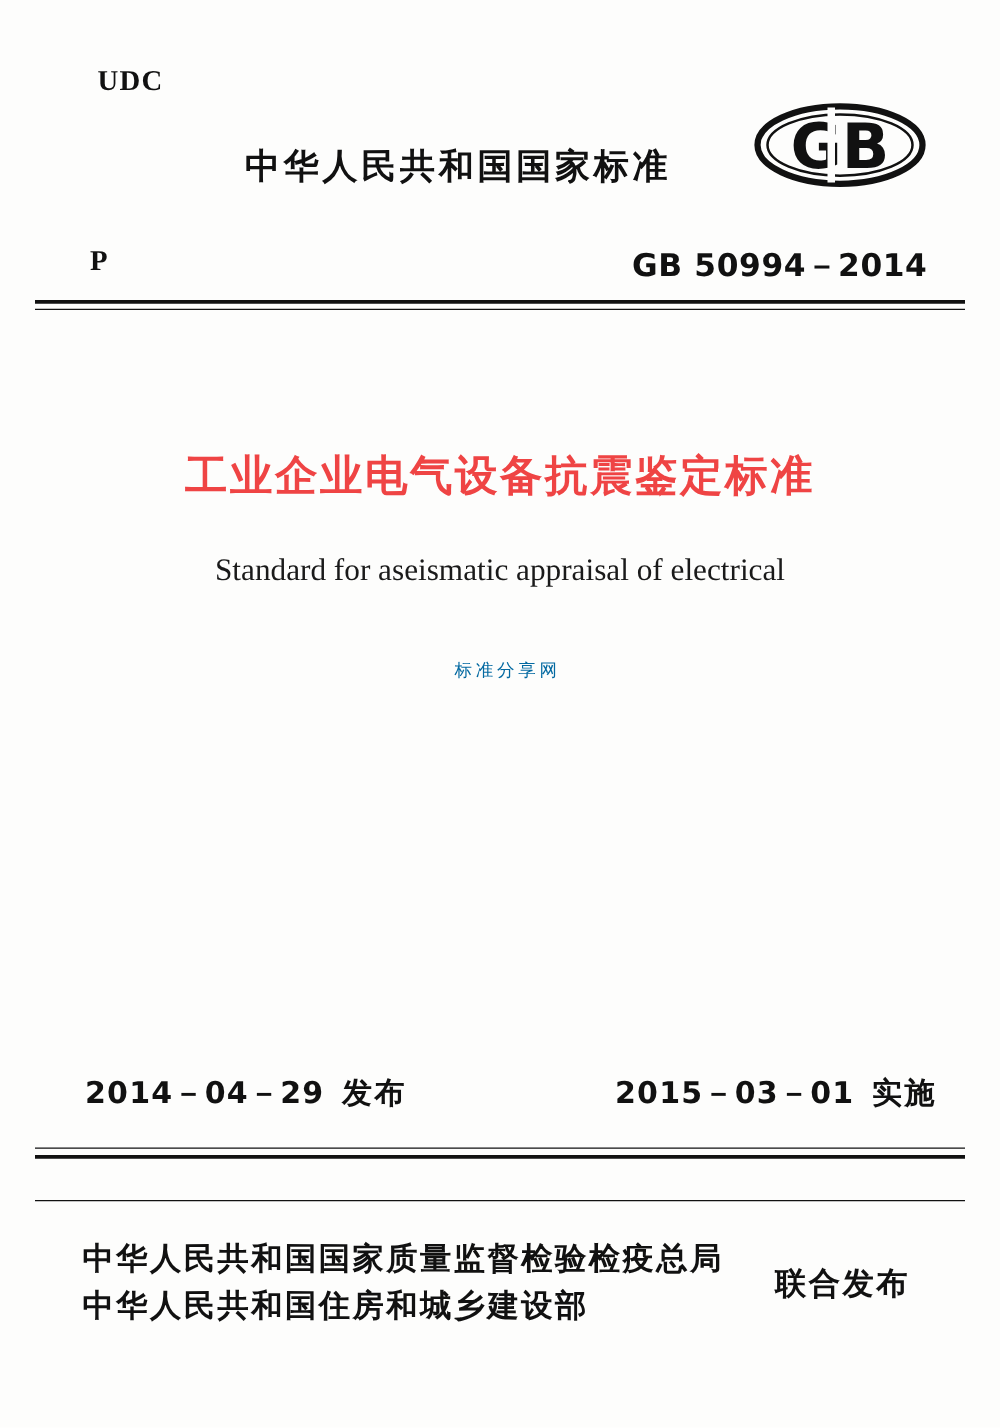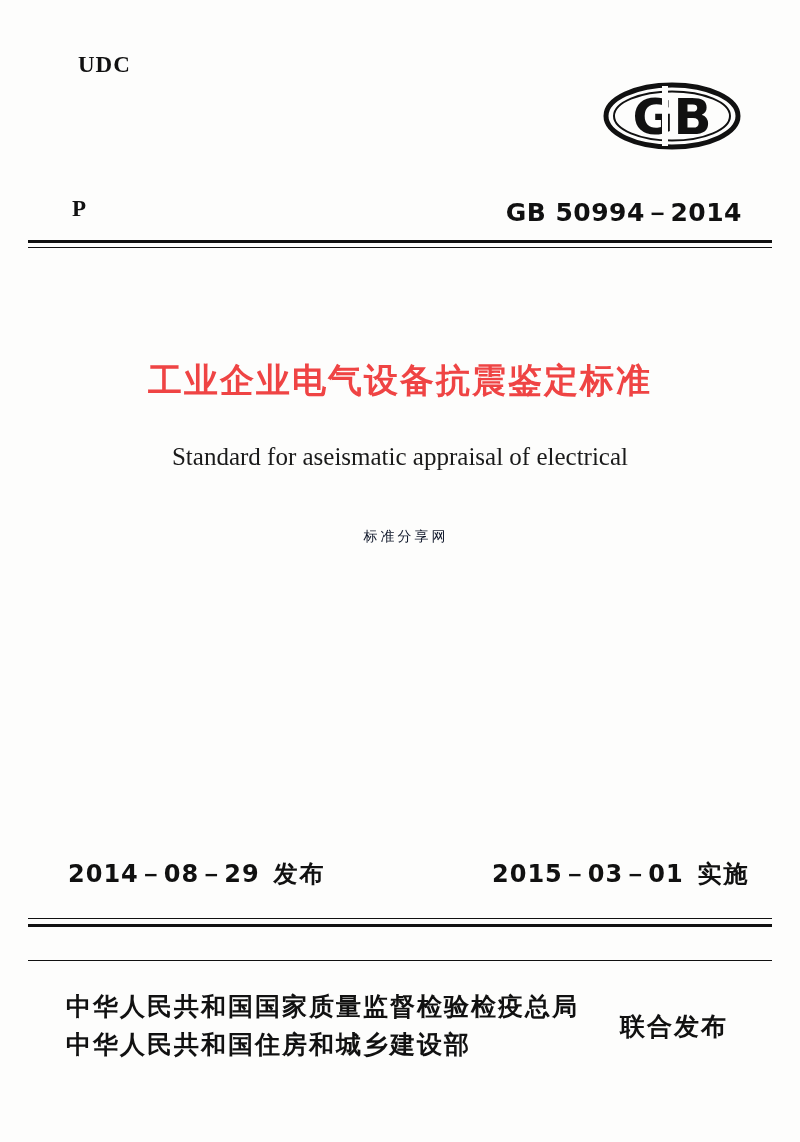--- a/index.html
+++ b/index.html
@@ -107,21 +107,21 @@
     color: #1a1a1a;
   }
   .watermark {
     position: absolute;
     left: 0; right: 0;
     top: 528px;
     text-align: center;
     font-family: "Liberation Serif", serif;
     font-size: 14px;
     letter-spacing: 3px;
-    color: #0f172a;
+    color: #0369a1;
     padding-left: 12px;
   }
 
   
   .date-row {
     position: absolute;
     left: 0; right: 0;
     top: 858px;
     height: 40px;
   }
@@ -173,20 +173,21 @@
     color: #111;
   }
 </style>
 </head>
 <body>
 
 <div class="page">
 
   <div class="udc">UDC</div>
 
+  <div class="nat-std">中华人民共和国国家标准</div>
 
   <div class="gb-logo">
     <svg width="140" height="68" viewBox="0 0 140 68" xmlns="http://www.w3.org/2000/svg">
       <ellipse cx="70" cy="34" rx="66" ry="31" fill="none" stroke="#111" stroke-width="5"></ellipse>
       <ellipse cx="70" cy="34" rx="58" ry="24.5" fill="none" stroke="#111" stroke-width="2"></ellipse>
       <text x="70" y="52" text-anchor="middle" font-family="DejaVu Sans, sans-serif" font-size="50" font-weight="bold" fill="#111">GB</text>
       <rect x="60" y="4" width="6" height="60" fill="#fdfdfc"></rect>
     </svg>
   </div>
 
@@ -201,21 +202,21 @@
     <div>Standard for aseismatic appraisal of electrical</div>
   </div>
 
   <div class="watermark">标准分享网</div>
 
   <div class="rule rule-3"></div>
   <div class="rule rule-4"></div>
 
   <div class="date-row">
     <div class="date-issue">
-      <span>2014－08－29</span><span class="date-word">发布</span>
+      <span>2014－04－29</span><span class="date-word">发布</span>
     </div>
     <div class="date-effective">
       <span>2015－03－01</span><span class="date-word">实施</span>
     </div>
   </div>
 
   <div class="rule rule-5"></div>
 
   <div class="publishers">
     <div>中华人民共和国国家质量监督检验检疫总局</div>

